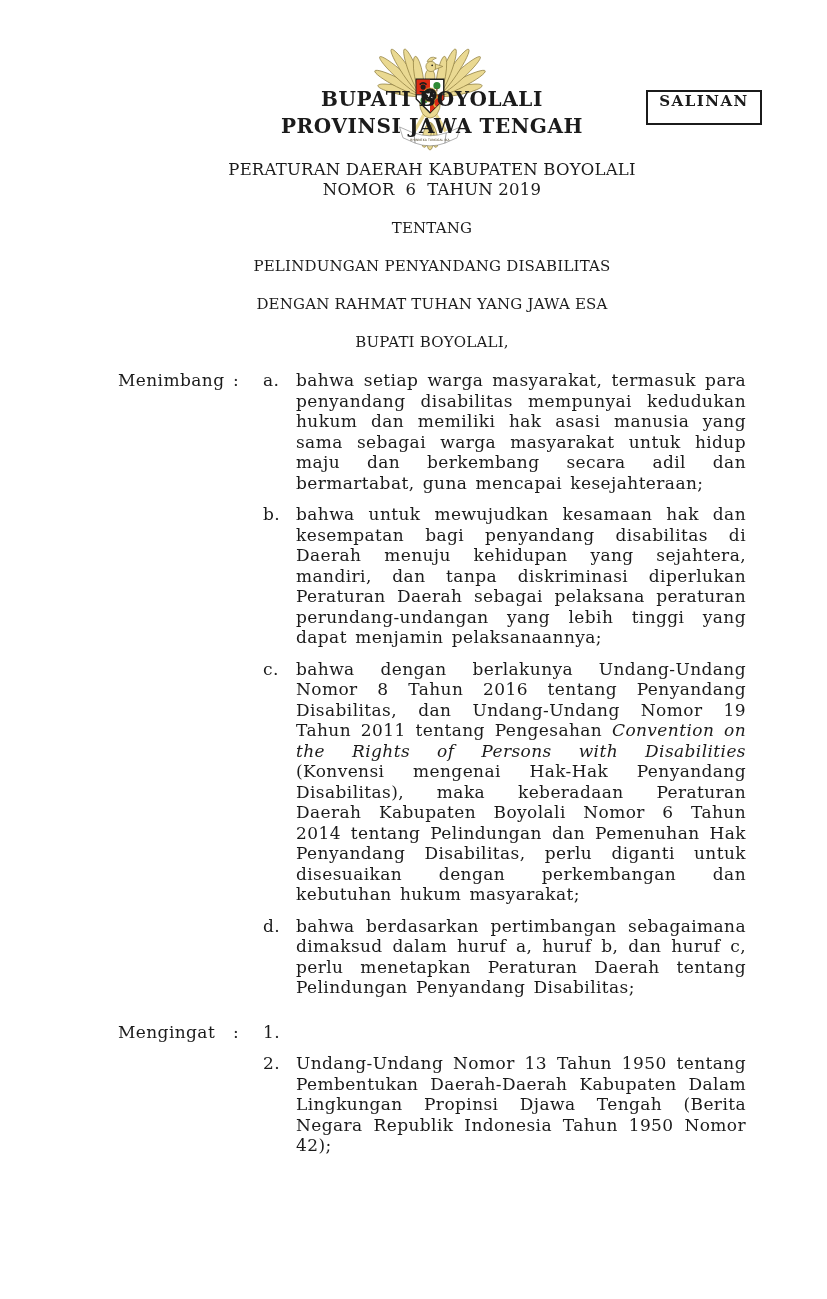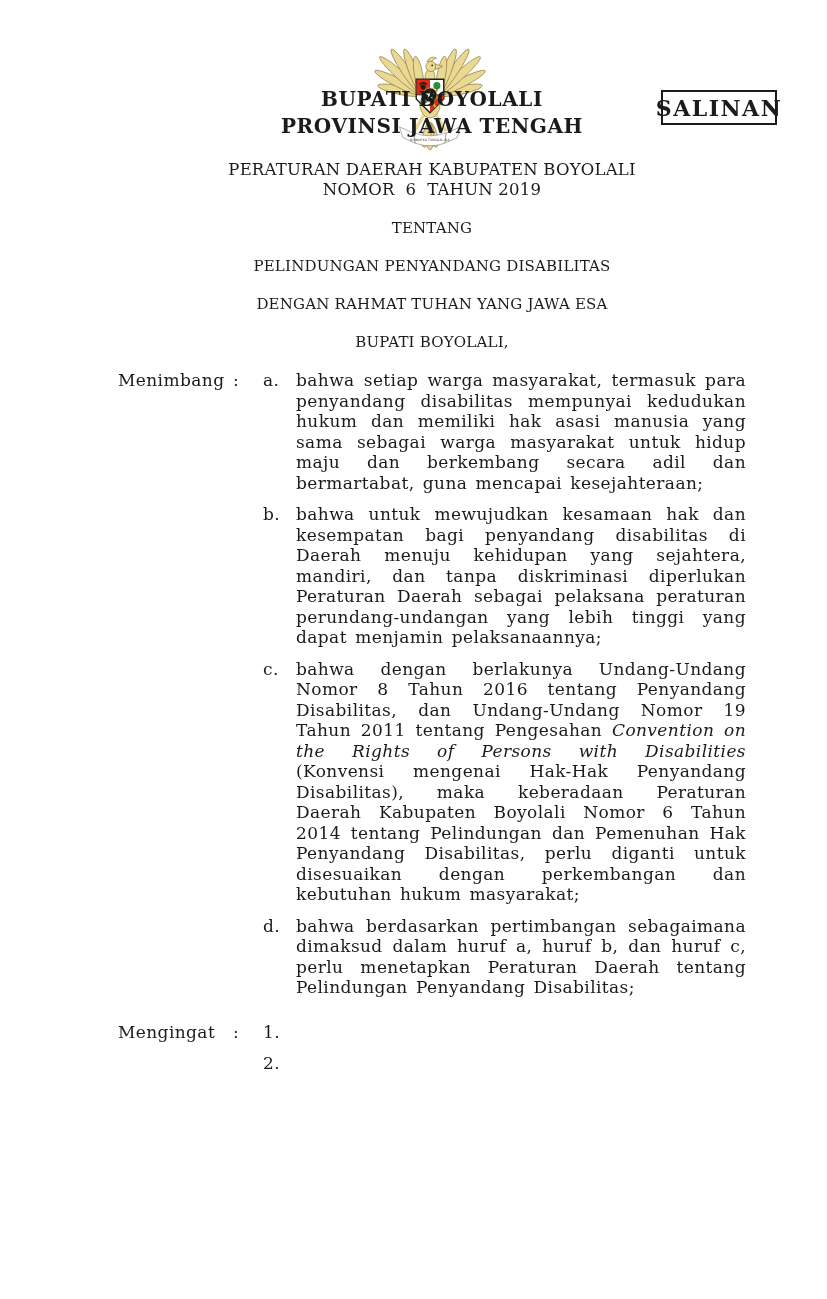--- a/index.html
+++ b/index.html
@@ -13,24 +13,24 @@
     position:relative; width:827px; height:1299px; overflow:hidden;
     background:var(--page_bg); color:var(--text);
     font-family:"DejaVu Serif","Liberation Serif",serif;
   }
   
   .emblem{position:absolute; left:371px; top:32px; width:118px; height:124px;}
   .gold{fill:var(--emblem_gold); stroke:var(--emblem_gold_outline); stroke-width:.7;}
   .banner{fill:var(--banner_white); stroke:#777; stroke-width:.6;}
   .banner-text{fill:#4a3f22; font-size:3.1px; font-family:"DejaVu Sans",sans-serif; letter-spacing:.1px;}
   .salinan-box{
-    position:absolute; left:661px; top:90px; width:116px; height:35px; box-sizing:border-box;
+    position:absolute; left:646px; top:90px; width:116px; height:35px; box-sizing:border-box;
     border:2px solid var(--salinan-border,#1b1b1b);
-    display:flex; align-items:center; justify-content:center;
-    font-weight:bold; font-size:22px; letter-spacing:1.5px;
+    display:flex; align-items:flex-start; justify-content:center;
+    font-weight:bold; font-size:15px; letter-spacing:1.5px;
   }
   
   .content{position:absolute; left:118px; top:0; width:628px; padding-top:86px; box-sizing:content-box;}
   .title-block{ text-align:center; font-weight:bold; font-size:20px; line-height:27px; letter-spacing:.6px;}
   .reg-block{ margin-top:20px; text-align:center; font-size:16.5px; line-height:20px; letter-spacing:.2px;}
   .pre{white-space:pre;}
   .center-line{ margin-top:18px; text-align:center; font-size:15px; line-height:20px; letter-spacing:.2px;}
   
   .preamble{ font-size:17px; line-height:20.5px; letter-spacing:.4px; word-spacing:2.5px;}
   .menimbang{margin-top:18px;}
@@ -166,17 +166,18 @@
     <div class="preamble mengingat">
       <div class="p-row">
         <div class="p-label">Mengingat</div>
         <div class="p-colon">:</div>
         <div class="p-marker">1.</div>
       </div>
       <div class="p-row">
         <div class="p-label"></div>
         <div class="p-colon"></div>
         <div class="p-marker">2.</div>
+        <div class="p-text">Undang-Undang Nomor 13 Tahun 1950 tentang Pembentukan Daerah-Daerah Kabupaten Dalam Lingkungan Propinsi Djawa Tengah (Berita Negara Republik Indonesia Tahun 1950 Nomor 42);</div>
       </div>
     </div>
 
   </div>
 </div>
 
 </body></html>

